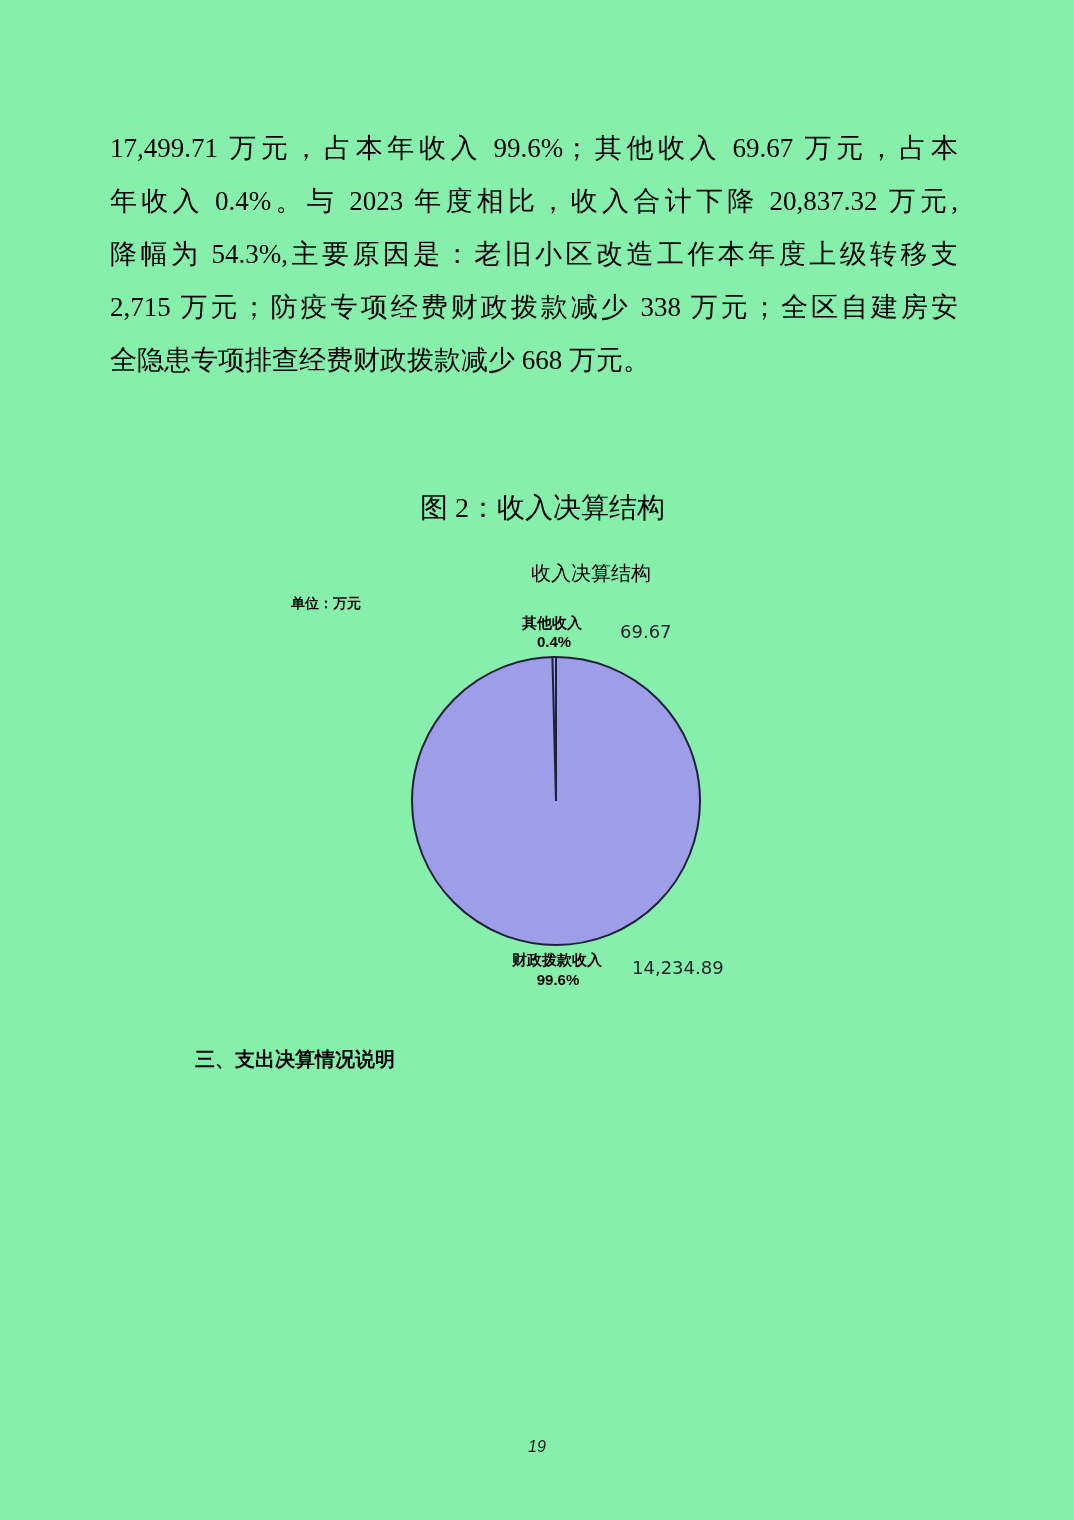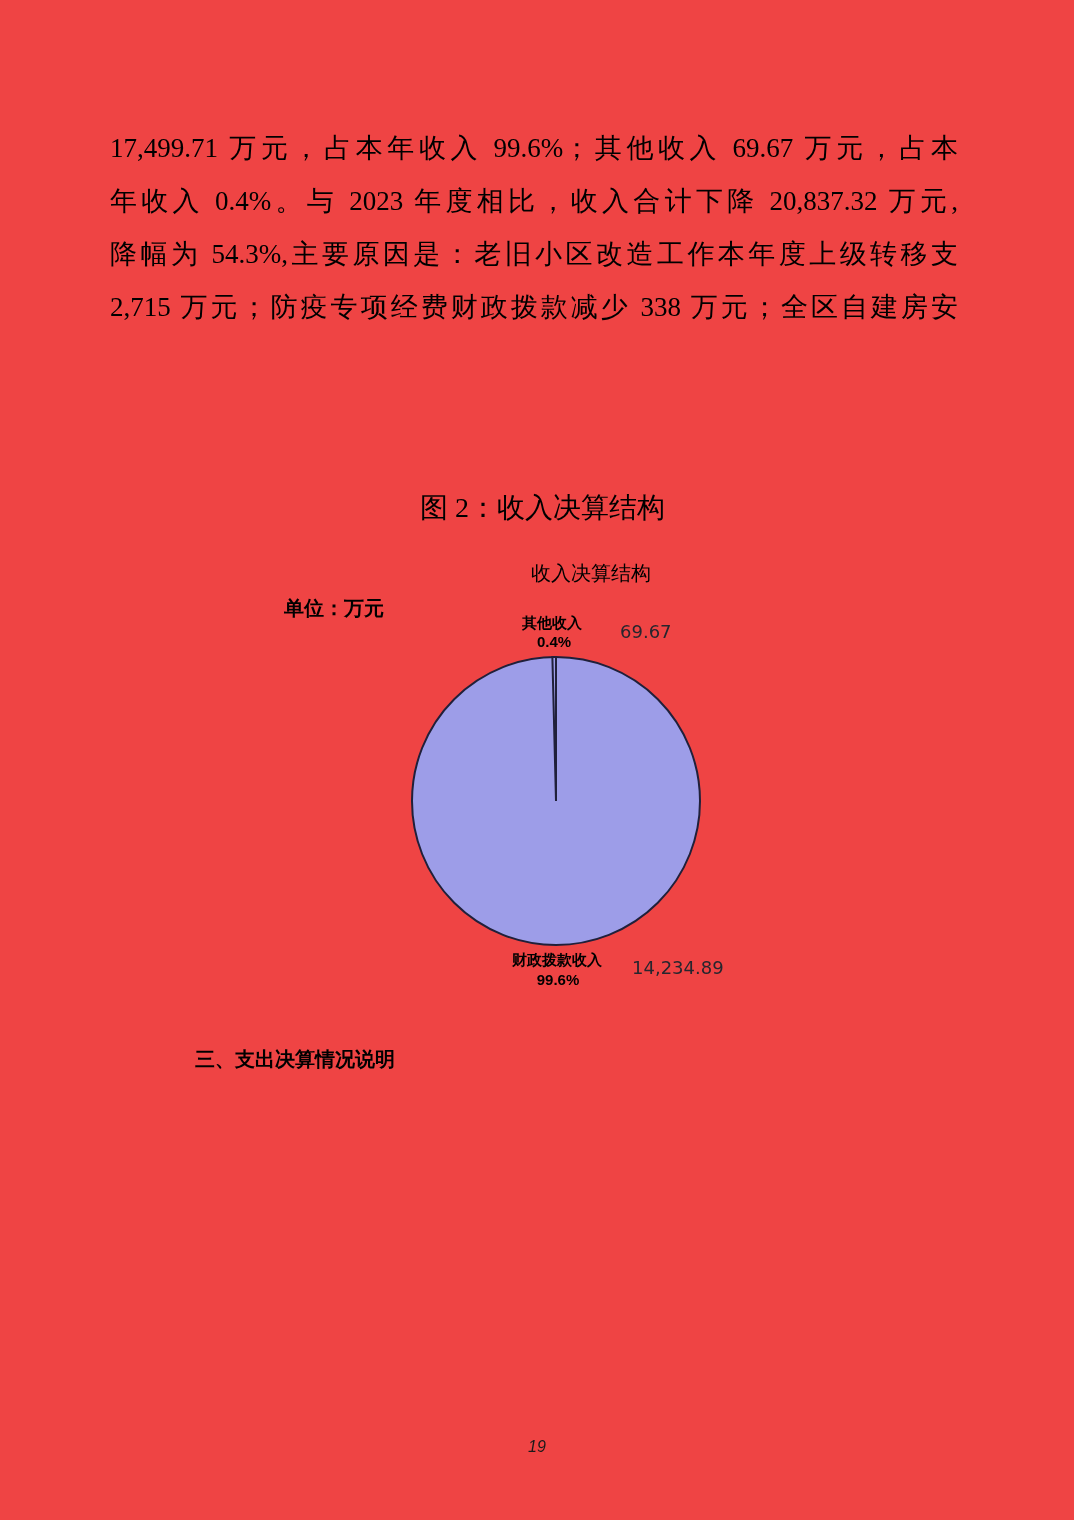--- a/index.html
+++ b/index.html
@@ -1,20 +1,20 @@
 <!DOCTYPE html>
 <html><head>
 <meta charset="utf-8">
 <style>
   html, body { margin: 0; padding: 0; background: #ffffff; }
   .page {
     position: relative;
     width: 1074px;
     height: 1520px;
-    background: #ef4444;
+    background: #86efac;
     color: #000000;
     font-family: "Liberation Serif", "DejaVu Serif", serif;
     overflow: hidden;
   }
   .para {
     position: absolute;
     left: 110px;
     width: 848px;
     font-size: 27px;
     font-family: "Liberation Serif", "DejaVu Serif", serif;
@@ -45,24 +45,24 @@
     top: 560px;
     transform: translateX(-50%);
     font-family: "Liberation Sans", "DejaVu Sans", sans-serif;
     font-size: 20px;
     font-weight: normal;
     white-space: nowrap;
     text-align: right;
   }
   .unit-label {
     position: absolute;
-    left: 284px;
+    left: 291px;
     top: 595px;
     font-family: "Liberation Sans", "DejaVu Sans", sans-serif;
-    font-size: 20px;
+    font-size: 14px;
     font-weight: bold;
     white-space: nowrap;
   }
   .slice-label {
     position: absolute;
     transform: translateX(-50%);
     font-family: "Liberation Sans", "DejaVu Sans", sans-serif;
     font-size: 15px;
     font-weight: bold;
     text-align: center;
@@ -108,20 +108,21 @@
 </head>
 <body>
 
 <div class="page">
 
   <div class="para para1" style="top:122px;">
     <div class="line just">17,499.71 万元，占本年收入 99.6%；其他收入 69.67 万元，占本</div>
     <div class="line just">年收入 0.4%。与 2023 年度相比，收入合计下降 20,837.32 万元,</div>
     <div class="line just">降幅为 54.3%,主要原因是：老旧小区改造工作本年度上级转移支</div>
     <div class="line just">2,715 万元；防疫专项经费财政拨款减少 338 万元；全区自建房安</div>
+    <div class="line last">全隐患专项排查经费财政拨款减少 668 万元。</div>
   </div>
 
   <div class="caption">图 2：收入决算结构</div>
 
   <div>
     <div class="chart-title">收入决算结构</div>
     <div class="unit-label">单位：万元</div>
 
     <div class="slice-label lbl-other-name">其他收入</div>
     <div class="slice-label lbl-other-pct">0.4%</div>

